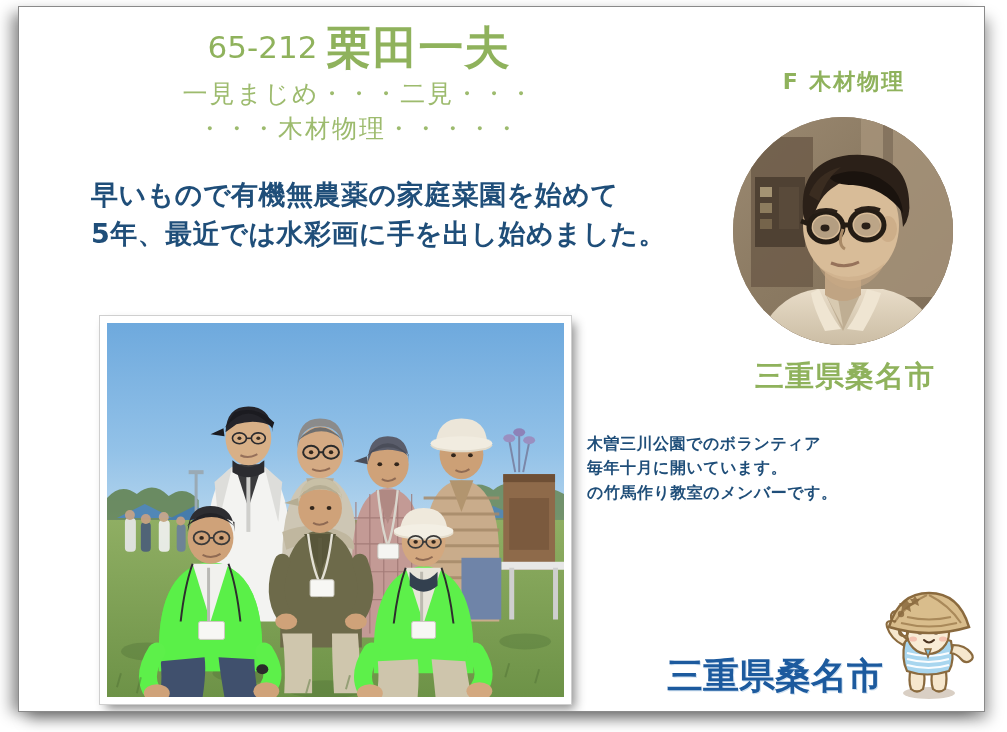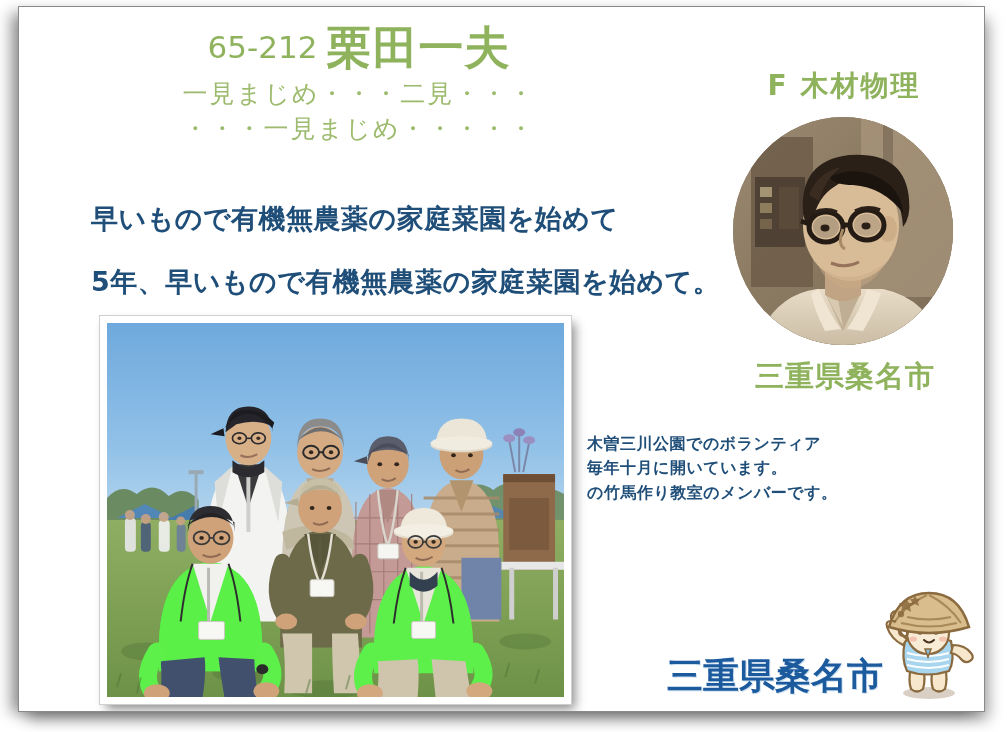--- a/index.html
+++ b/index.html
@@ -51,21 +51,21 @@
     font-size:25px;color:#9dbb6e;letter-spacing:2px;
     line-height:1.38;font-weight:400;
     margin-top:7px;
   }
   .hdr-sub .l2{display:block;}
 
   
   .dept{
     position:absolute;left:700px;top:60px;width:250px;
     text-align:center;
-    font-size:28px;font-weight:bold;color:#8fb25c;
+    font-size:22px;font-weight:bold;color:#8fb25c;
     letter-spacing:2px;
   }
   .portrait{
     position:absolute;left:714px;top:110px;
     width:220px;height:228px;
     border-radius:50%;
     overflow:hidden;
     background:#8d7a62;
   }
   .portrait svg{display:block;width:100%;height:100%;}
@@ -83,21 +83,21 @@
     font-family:"DejaVu Sans","Liberation Sans",sans-serif;
     font-weight:600;
   }
   .intro{
     position:absolute;left:72px;top:168px;
     width:610px;
     font-size:27px;
     line-height:1.45;
     letter-spacing:0.5px;
   }
-  .intro div{white-space:nowrap;margin-top:24px;}
+  .intro div{white-space:nowrap;}
 
   .rightnote{
     position:absolute;left:568px;top:425px;
     width:420px;
     font-size:16px;
     line-height:1.52;
     letter-spacing:0.5px;
   }
   .rightnote div{white-space:nowrap;}
 
@@ -136,21 +136,21 @@
 <div id="page">
   <div id="frame">
     <div id="frame-inner">
 
       <div class="header">
         <div class="hdr-line1">
           <span class="hdr-id">65-212</span><span class="hdr-name">栗田一夫</span>
         </div>
         <div class="hdr-sub">
           <span class="l1">一見まじめ・・・二見・・・</span>
-          <span class="l2">・・・一見まじめ・・・・・</span>
+          <span class="l2">・・・木材物理・・・・・</span>
         </div>
       </div>
 
       <div class="dept">F 木材物理</div>
 
       <div class="portrait">
         <svg viewBox="0 0 220 228" preserveAspectRatio="xMidYMid slice">
           <defs>
             <linearGradient id="sepbg" x1="0" y1="0" x2="1" y2="1">
               <stop offset="0%" stop-color="#9c8a72"></stop>
@@ -215,21 +215,21 @@
           <path d="M134 172 Q126 196 114 212 L130 214 Q144 190 148 176 Z" fill="#efe5d2"></path>
 
           <rect x="0" y="0" width="220" height="228" fill="none"></rect>
         </svg>
       </div>
 
       <div class="city-green">三重県桑名市</div>
 
       <div class="intro hand">
         <div>早いもので有機無農薬の家庭菜園を始めて</div>
-        <div>5年、早いもので有機無農薬の家庭菜園を始めて。</div>
+        <div>5年、最近では水彩画に手を出し始めました。</div>
       </div>
 
       <div class="photo-frame">
         <div class="photo">
           <svg viewBox="0 0 459 376" preserveAspectRatio="xMidYMid slice">
             <defs>
               <linearGradient id="sky" x1="0" y1="0" x2="0" y2="1">
                 <stop offset="0%" stop-color="#6ea9dd"></stop>
                 <stop offset="60%" stop-color="#93c2e8"></stop>
                 <stop offset="100%" stop-color="#bcd9ee"></stop>

